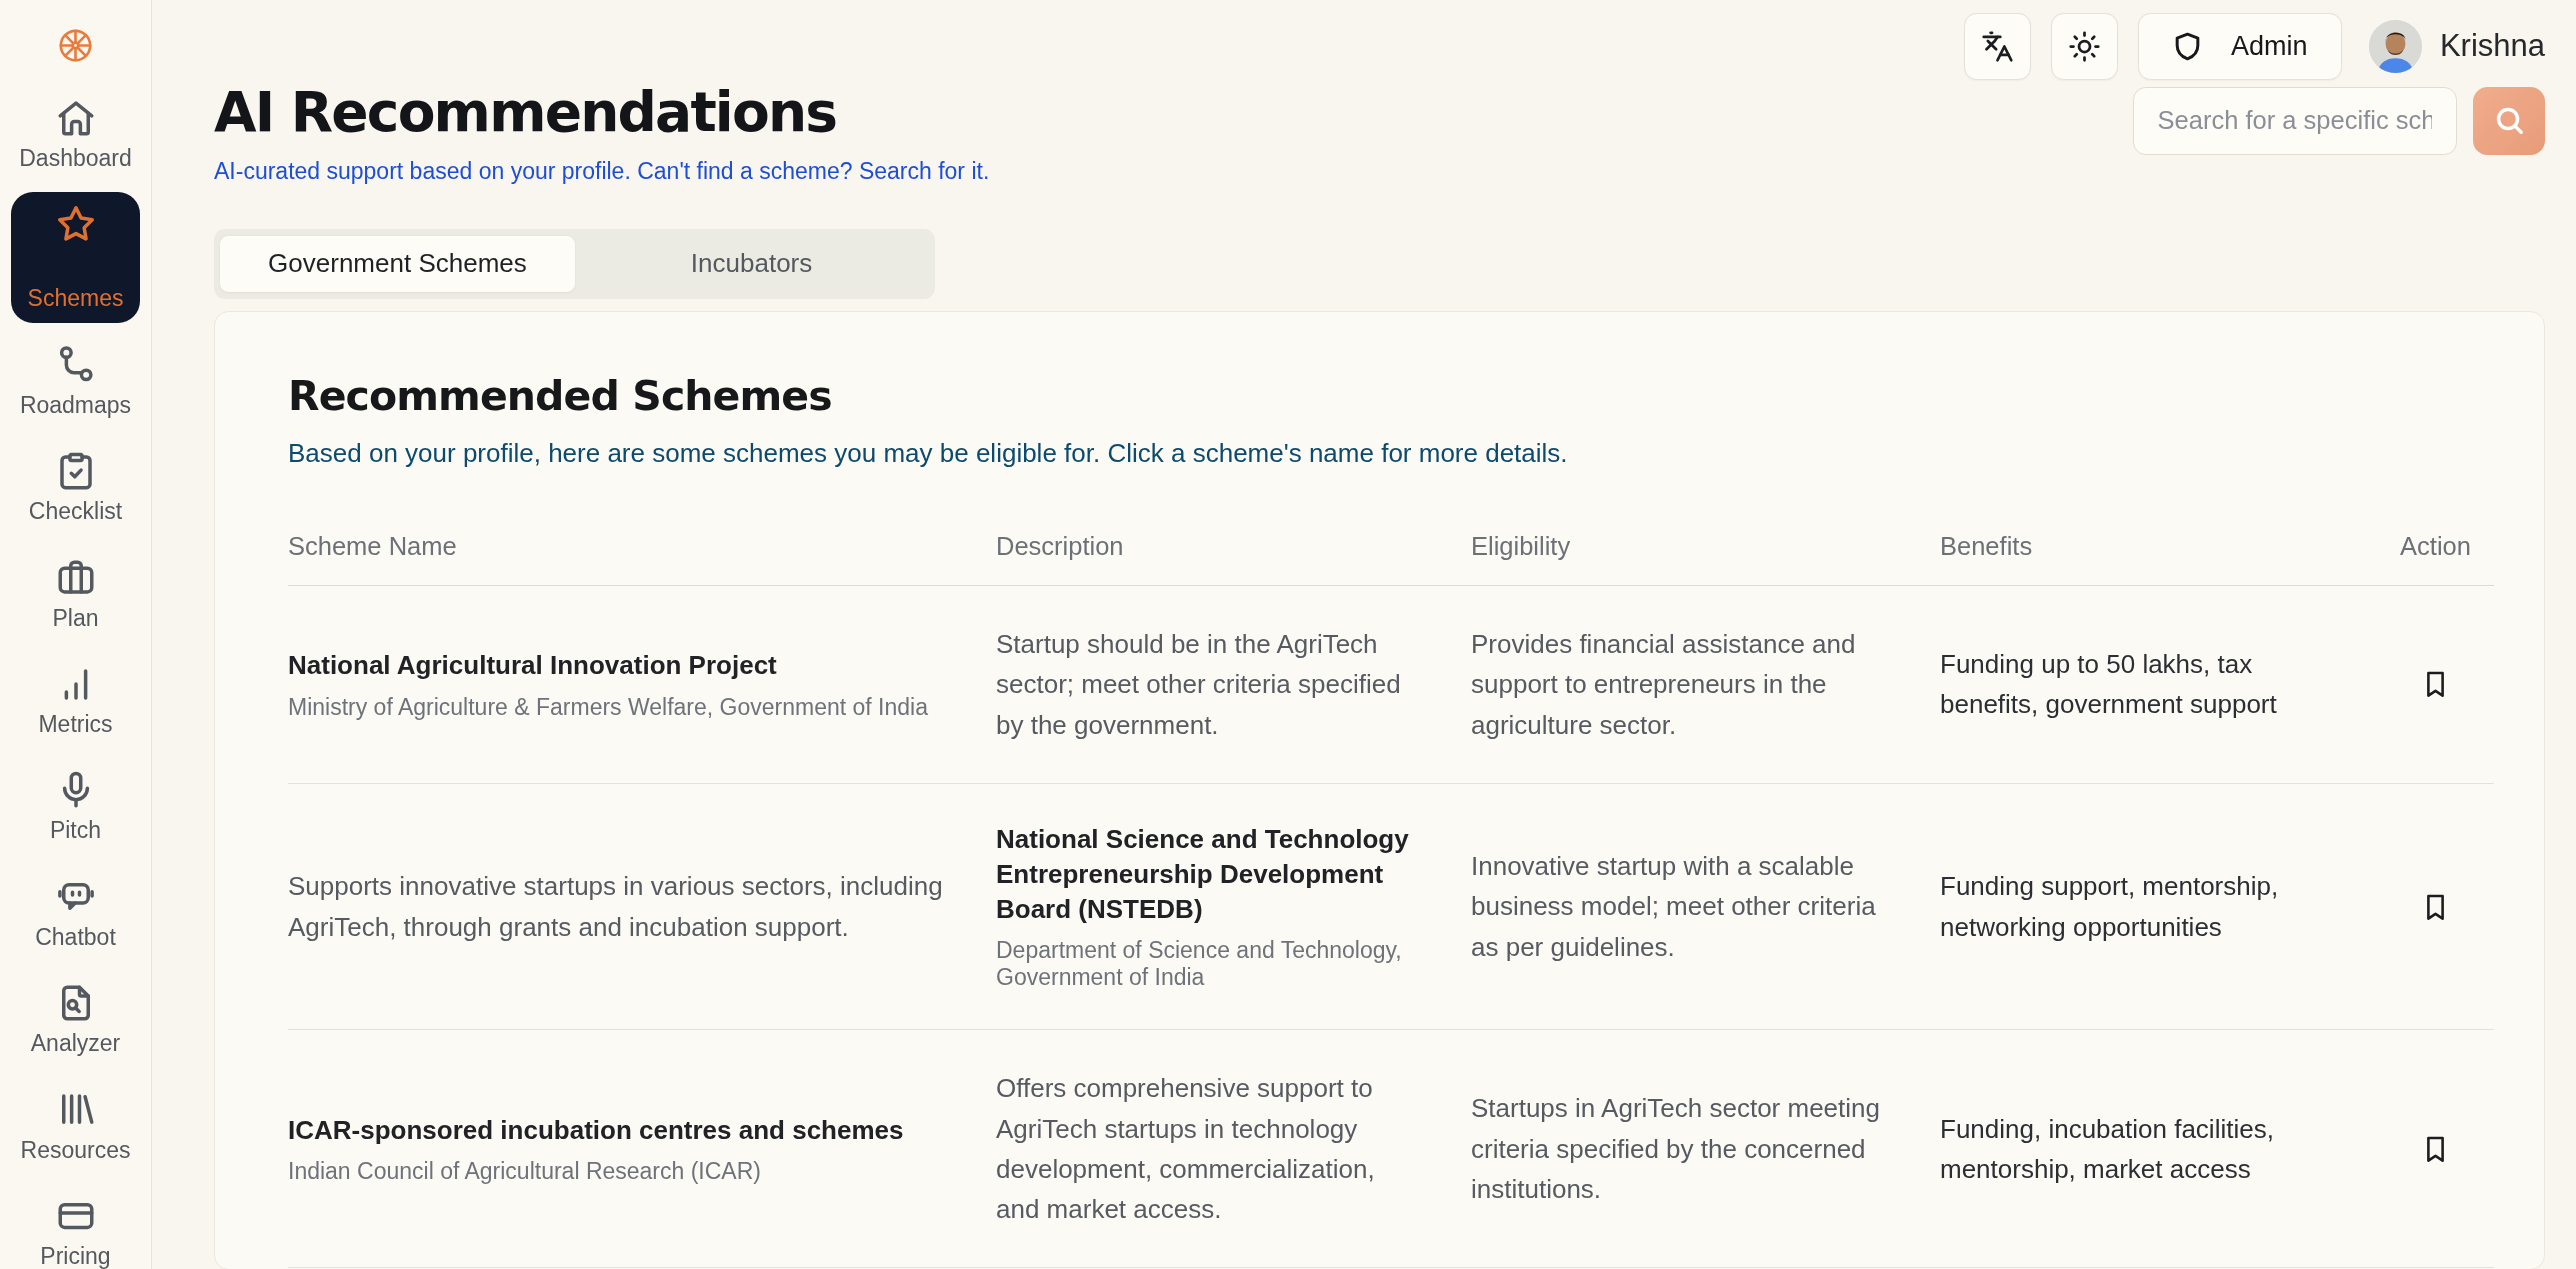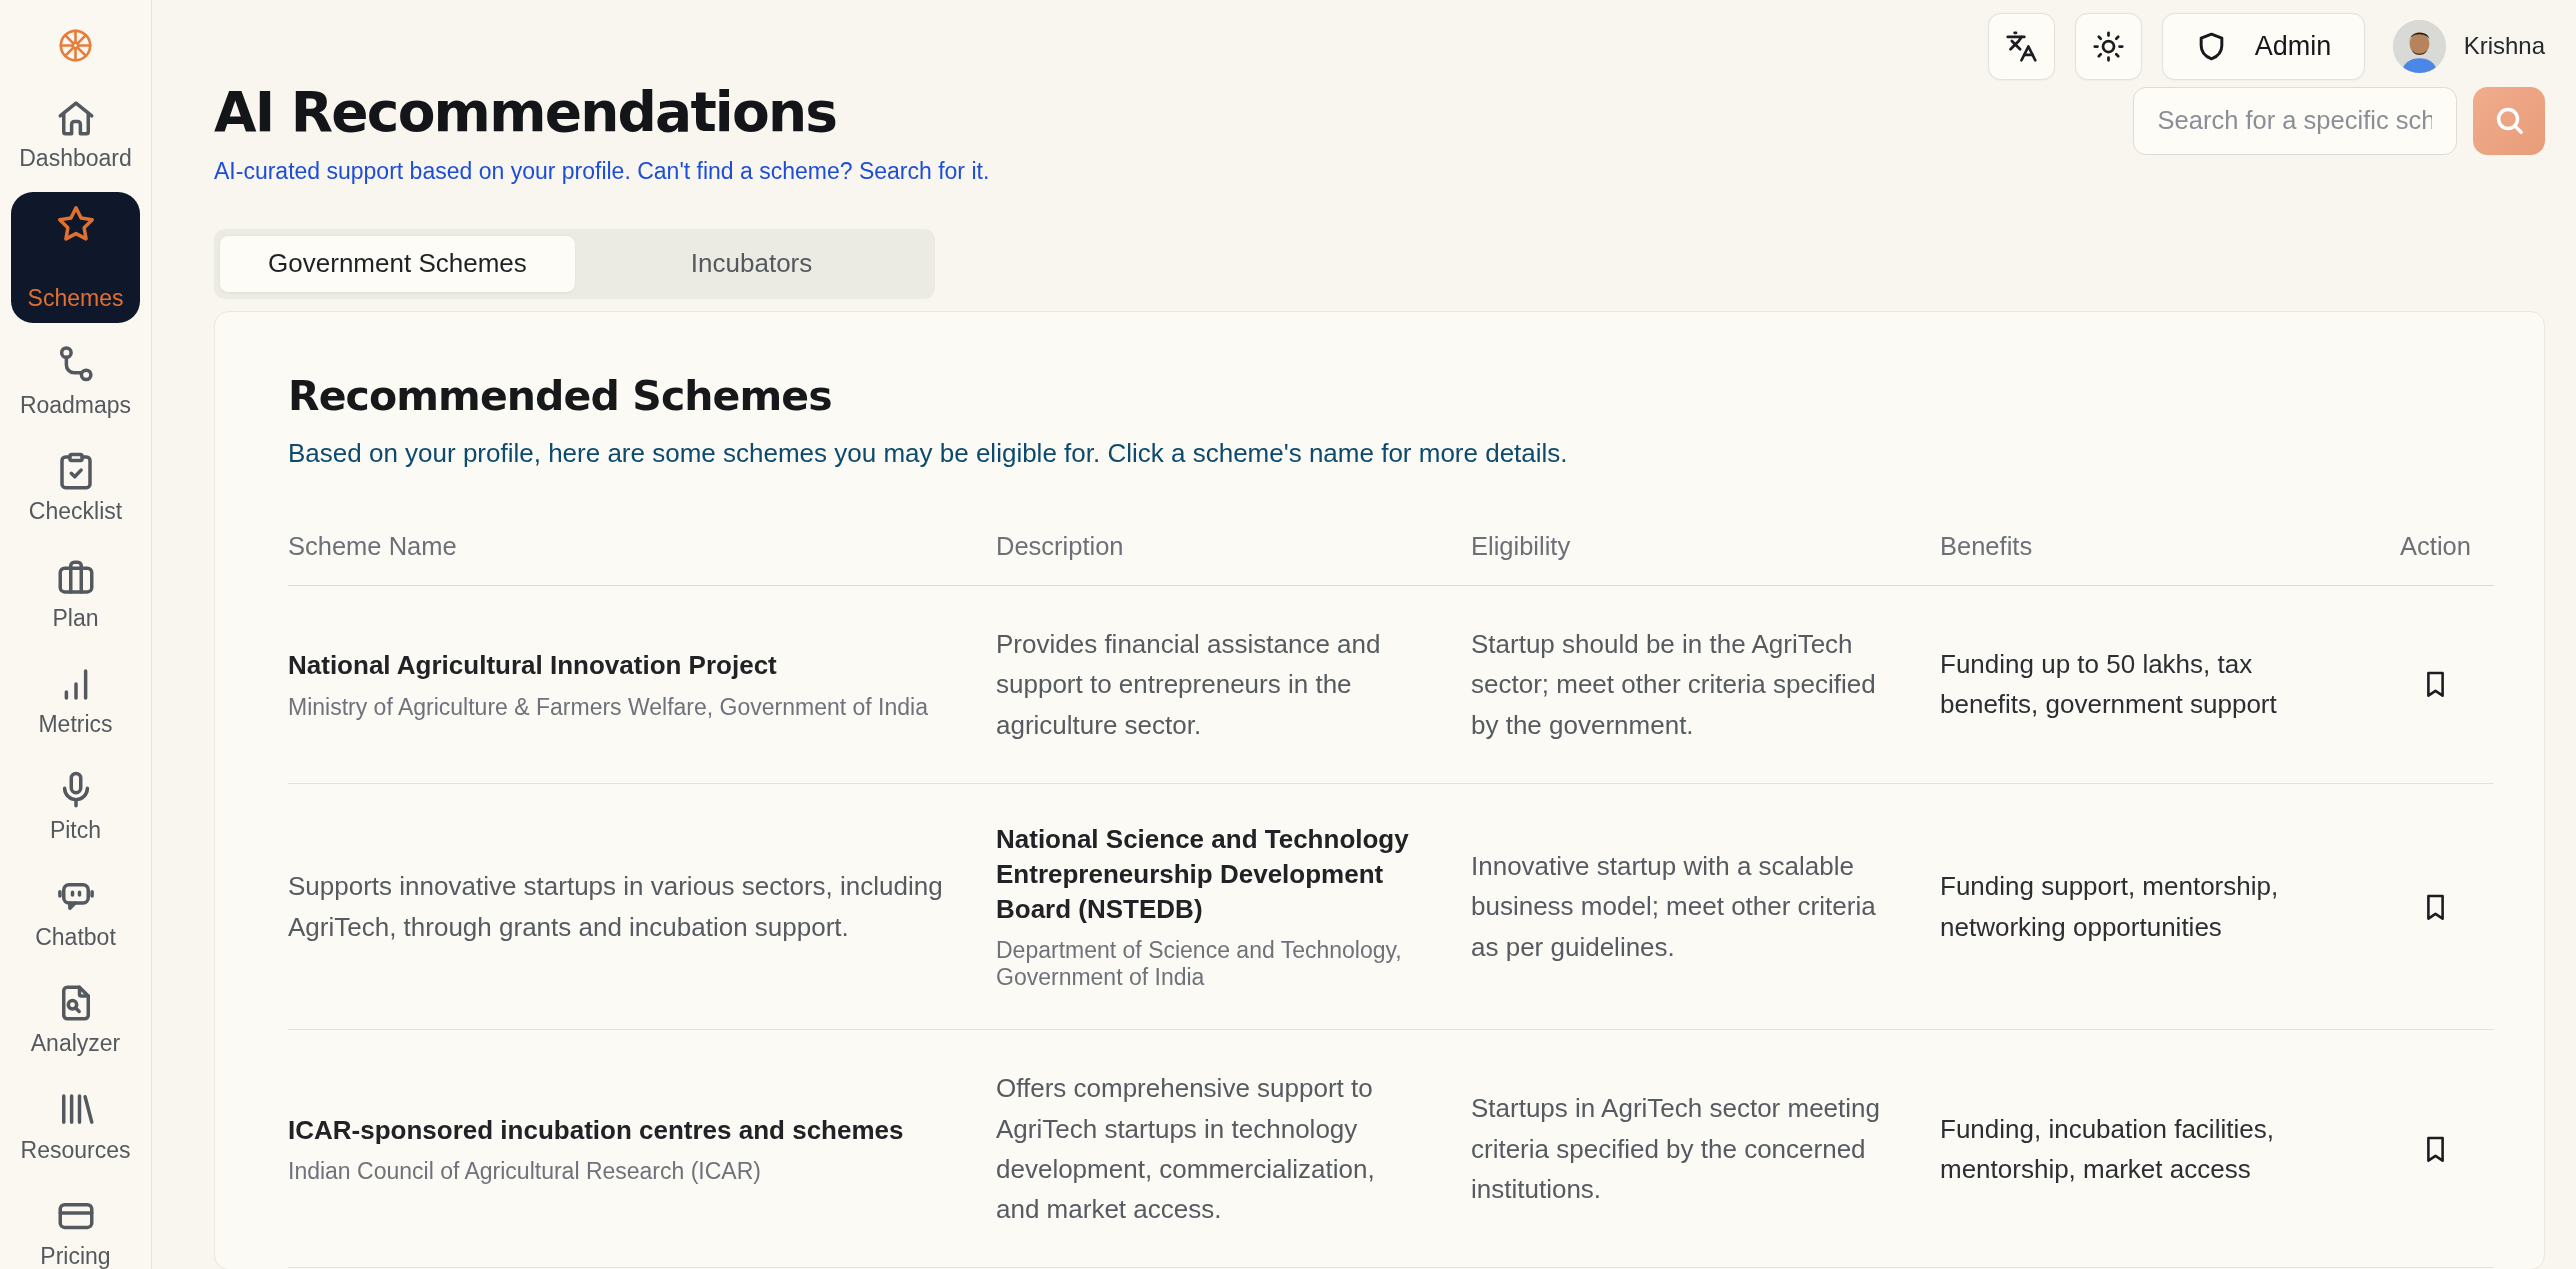--- a/index.html
+++ b/index.html
@@ -35,21 +35,21 @@
     border-radius:12.7px; display:flex; align-items:center; justify-content:center;
     color:#1b1d20; cursor:pointer; box-shadow:0 0.9px 1.8px rgba(0,0,0,.04);
   }
   .admin-btn {
     height:67px; padding:0 33px; background:#fdfcf6; border:0.9px solid #e3e1da;
     border-radius:12.7px; display:flex; align-items:center; gap:28px;
     font-size:27px; color:#17181b; cursor:pointer; box-shadow:0 0.9px 1.8px rgba(0,0,0,.04);
   }
   .user { display:flex; align-items:center; gap:18px; margin-left:7.3px; cursor:pointer; }
   .avatar { width:53px; height:53px; border-radius:50%; overflow:hidden; background:#d8d8d5; }
-  .username { font-size:24px; color:#26282b; }
+  .username { font-size:31px; color:#26282b; }
 
   
   .header-row { display:flex; justify-content:space-between; align-items:flex-start; }
   .page-title {
     font-family:"DejaVu Sans","Liberation Sans",sans-serif;
     font-size:55px; font-weight:bold; letter-spacing:-1.8px; color:#141519;
   }
   .page-subtitle { margin-top:14.6px; font-size:23px; color:#1d4ed8; }
   .search-wrap { display:flex; gap:16.4px; margin-top:7.3px; }
   .search-input {
@@ -268,22 +268,22 @@
         <div class="cell">Eligibility</div>
         <div class="cell">Benefits</div>
         <div class="cell cell-action">Action</div>
       </div>
 
       <div class="trow tbody">
         <div class="cell">
           <div class="scheme-name">National Agricultural Innovation Project</div>
           <div class="scheme-org">Ministry of Agriculture &amp; Farmers Welfare, Government of India</div>
         </div>
+        <div class="cell cell-elig">Startup should be in the AgriTech sector; meet other criteria specified by the government.</div>
         <div class="cell cell-desc">Provides financial assistance and support to entrepreneurs in the agriculture sector.</div>
-        <div class="cell cell-elig">Startup should be in the AgriTech sector; meet other criteria specified by the government.</div>
         <div class="cell cell-benefits">Funding up to 50 lakhs, tax benefits, government support</div>
         <div class="cell cell-action">
           <svg class="bookmark" viewBox="0 0 24 24" fill="none" stroke="currentColor" stroke-width="2" stroke-linecap="round" stroke-linejoin="round">
               <path d="M6.5 3.5h11V21l-5.5-3.7L6.5 21z"></path>
             </svg>
         </div>
       </div>
 
       <div class="trow tbody">
         <div class="cell cell-desc">Supports innovative startups in various sectors, including AgriTech, through grants and incubation support.</div>

